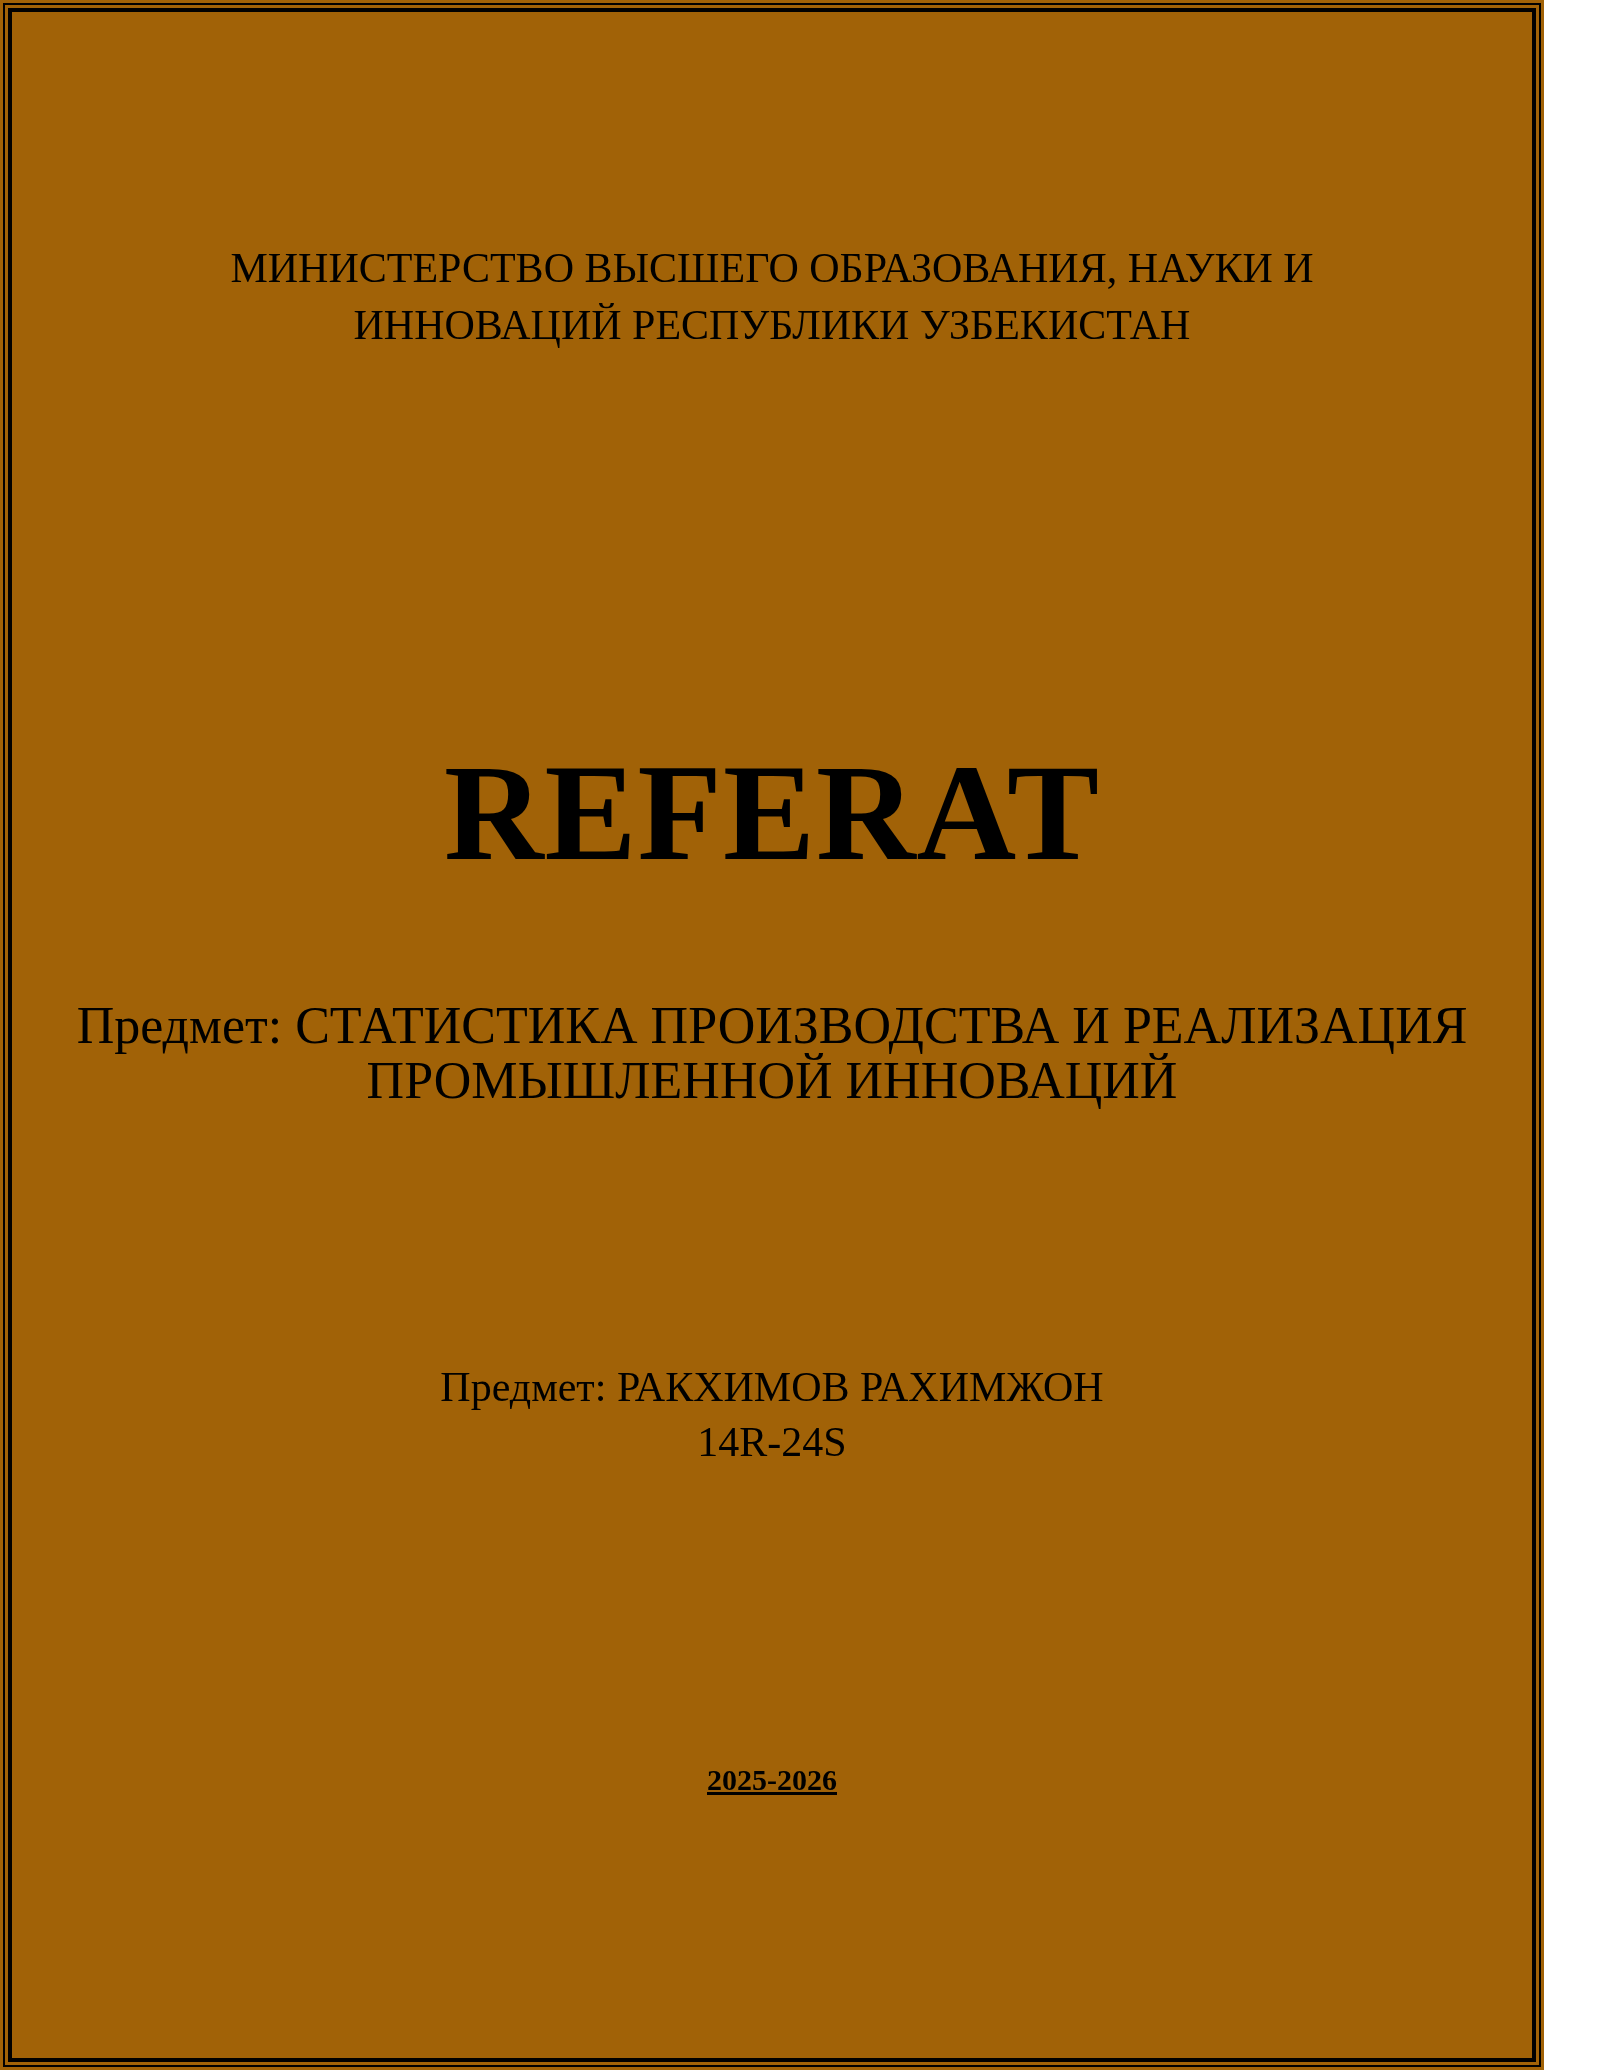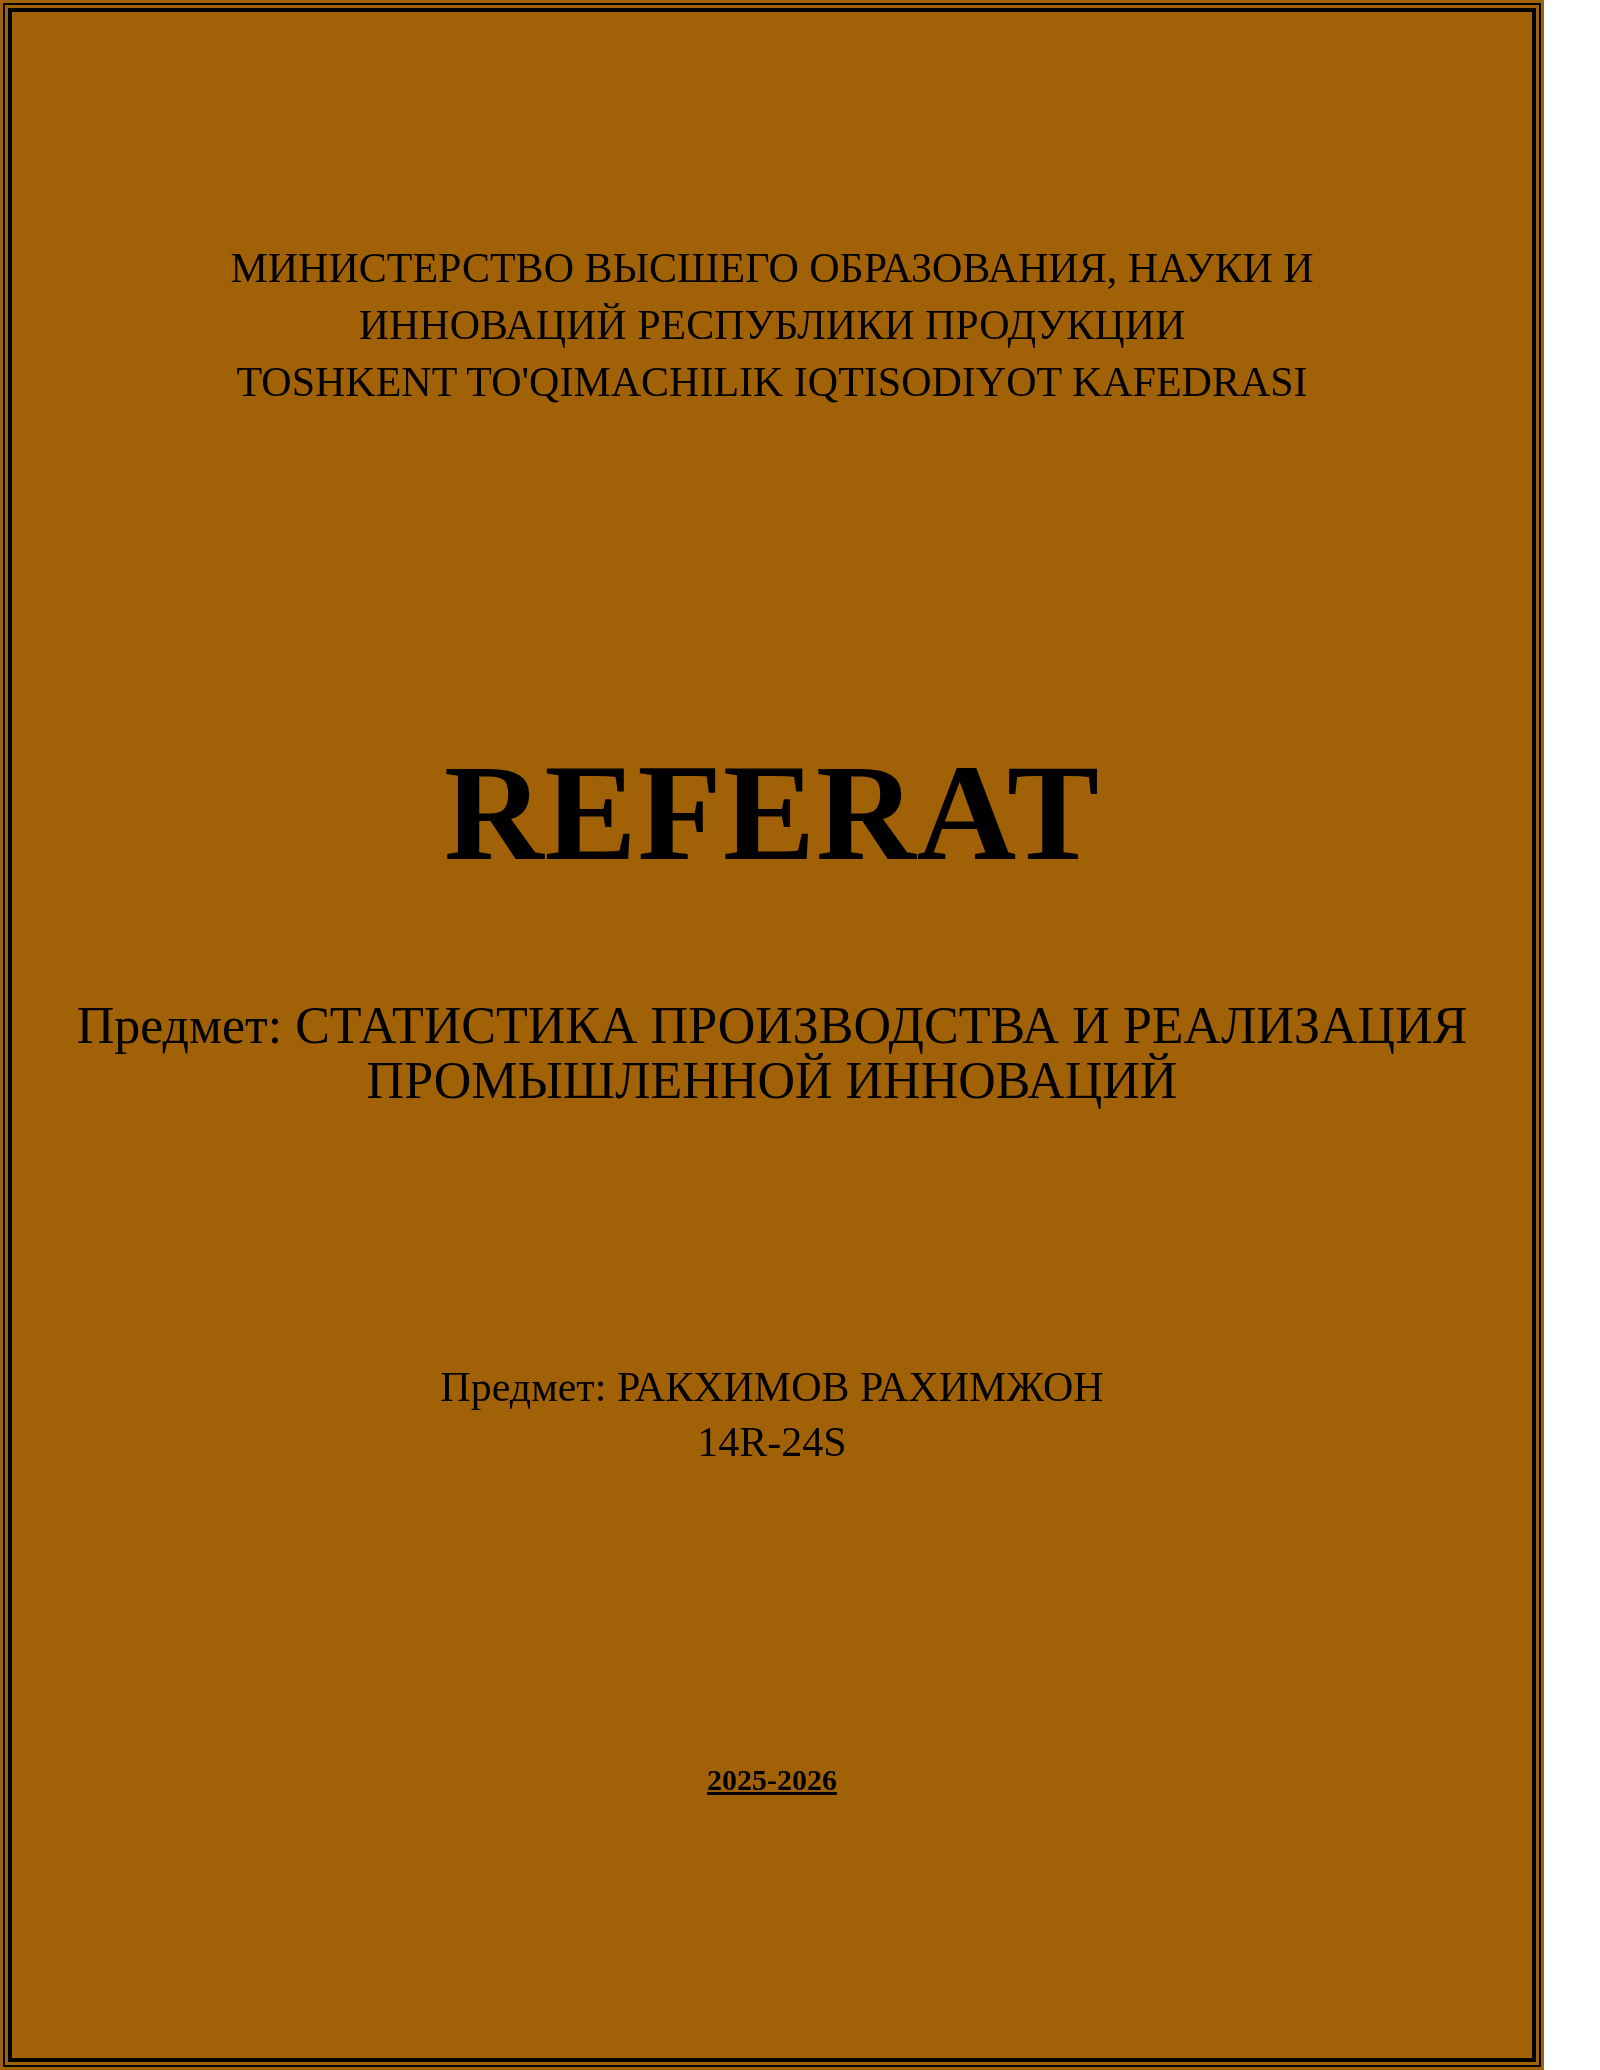--- a/index.html
+++ b/index.html
@@ -70,22 +70,21 @@
 </head>
 <body>
 
 <div class="page">
 
   <div class="frame-outer"></div>
   <div class="frame-inner"></div>
 
   <div class="block header">
     <div>МИНИСТЕРСТВО ВЫСШЕГО ОБРАЗОВАНИЯ, НАУКИ И</div>
-    <div>ИННОВАЦИЙ РЕСПУБЛИКИ ПРОДУКЦИИ</div>
-    <div>TOSHKENT TO'QIMACHILIK IQTISODIYOT KAFEDRASI</div>
+    <div>ИННОВАЦИЙ РЕСПУБЛИКИ УЗБЕКИСТАН</div>
   </div>
 
   <h1 class="block title">REFERAT</h1>
 
   <div class="block subject">
     <div>Предмет: СТАТИСТИКА ПРОИЗВОДСТВА И РЕАЛИЗАЦИЯ</div>
     <div>ПРОМЫШЛЕННОЙ ИННОВАЦИЙ</div>
   </div>
 
   <div class="block student">

